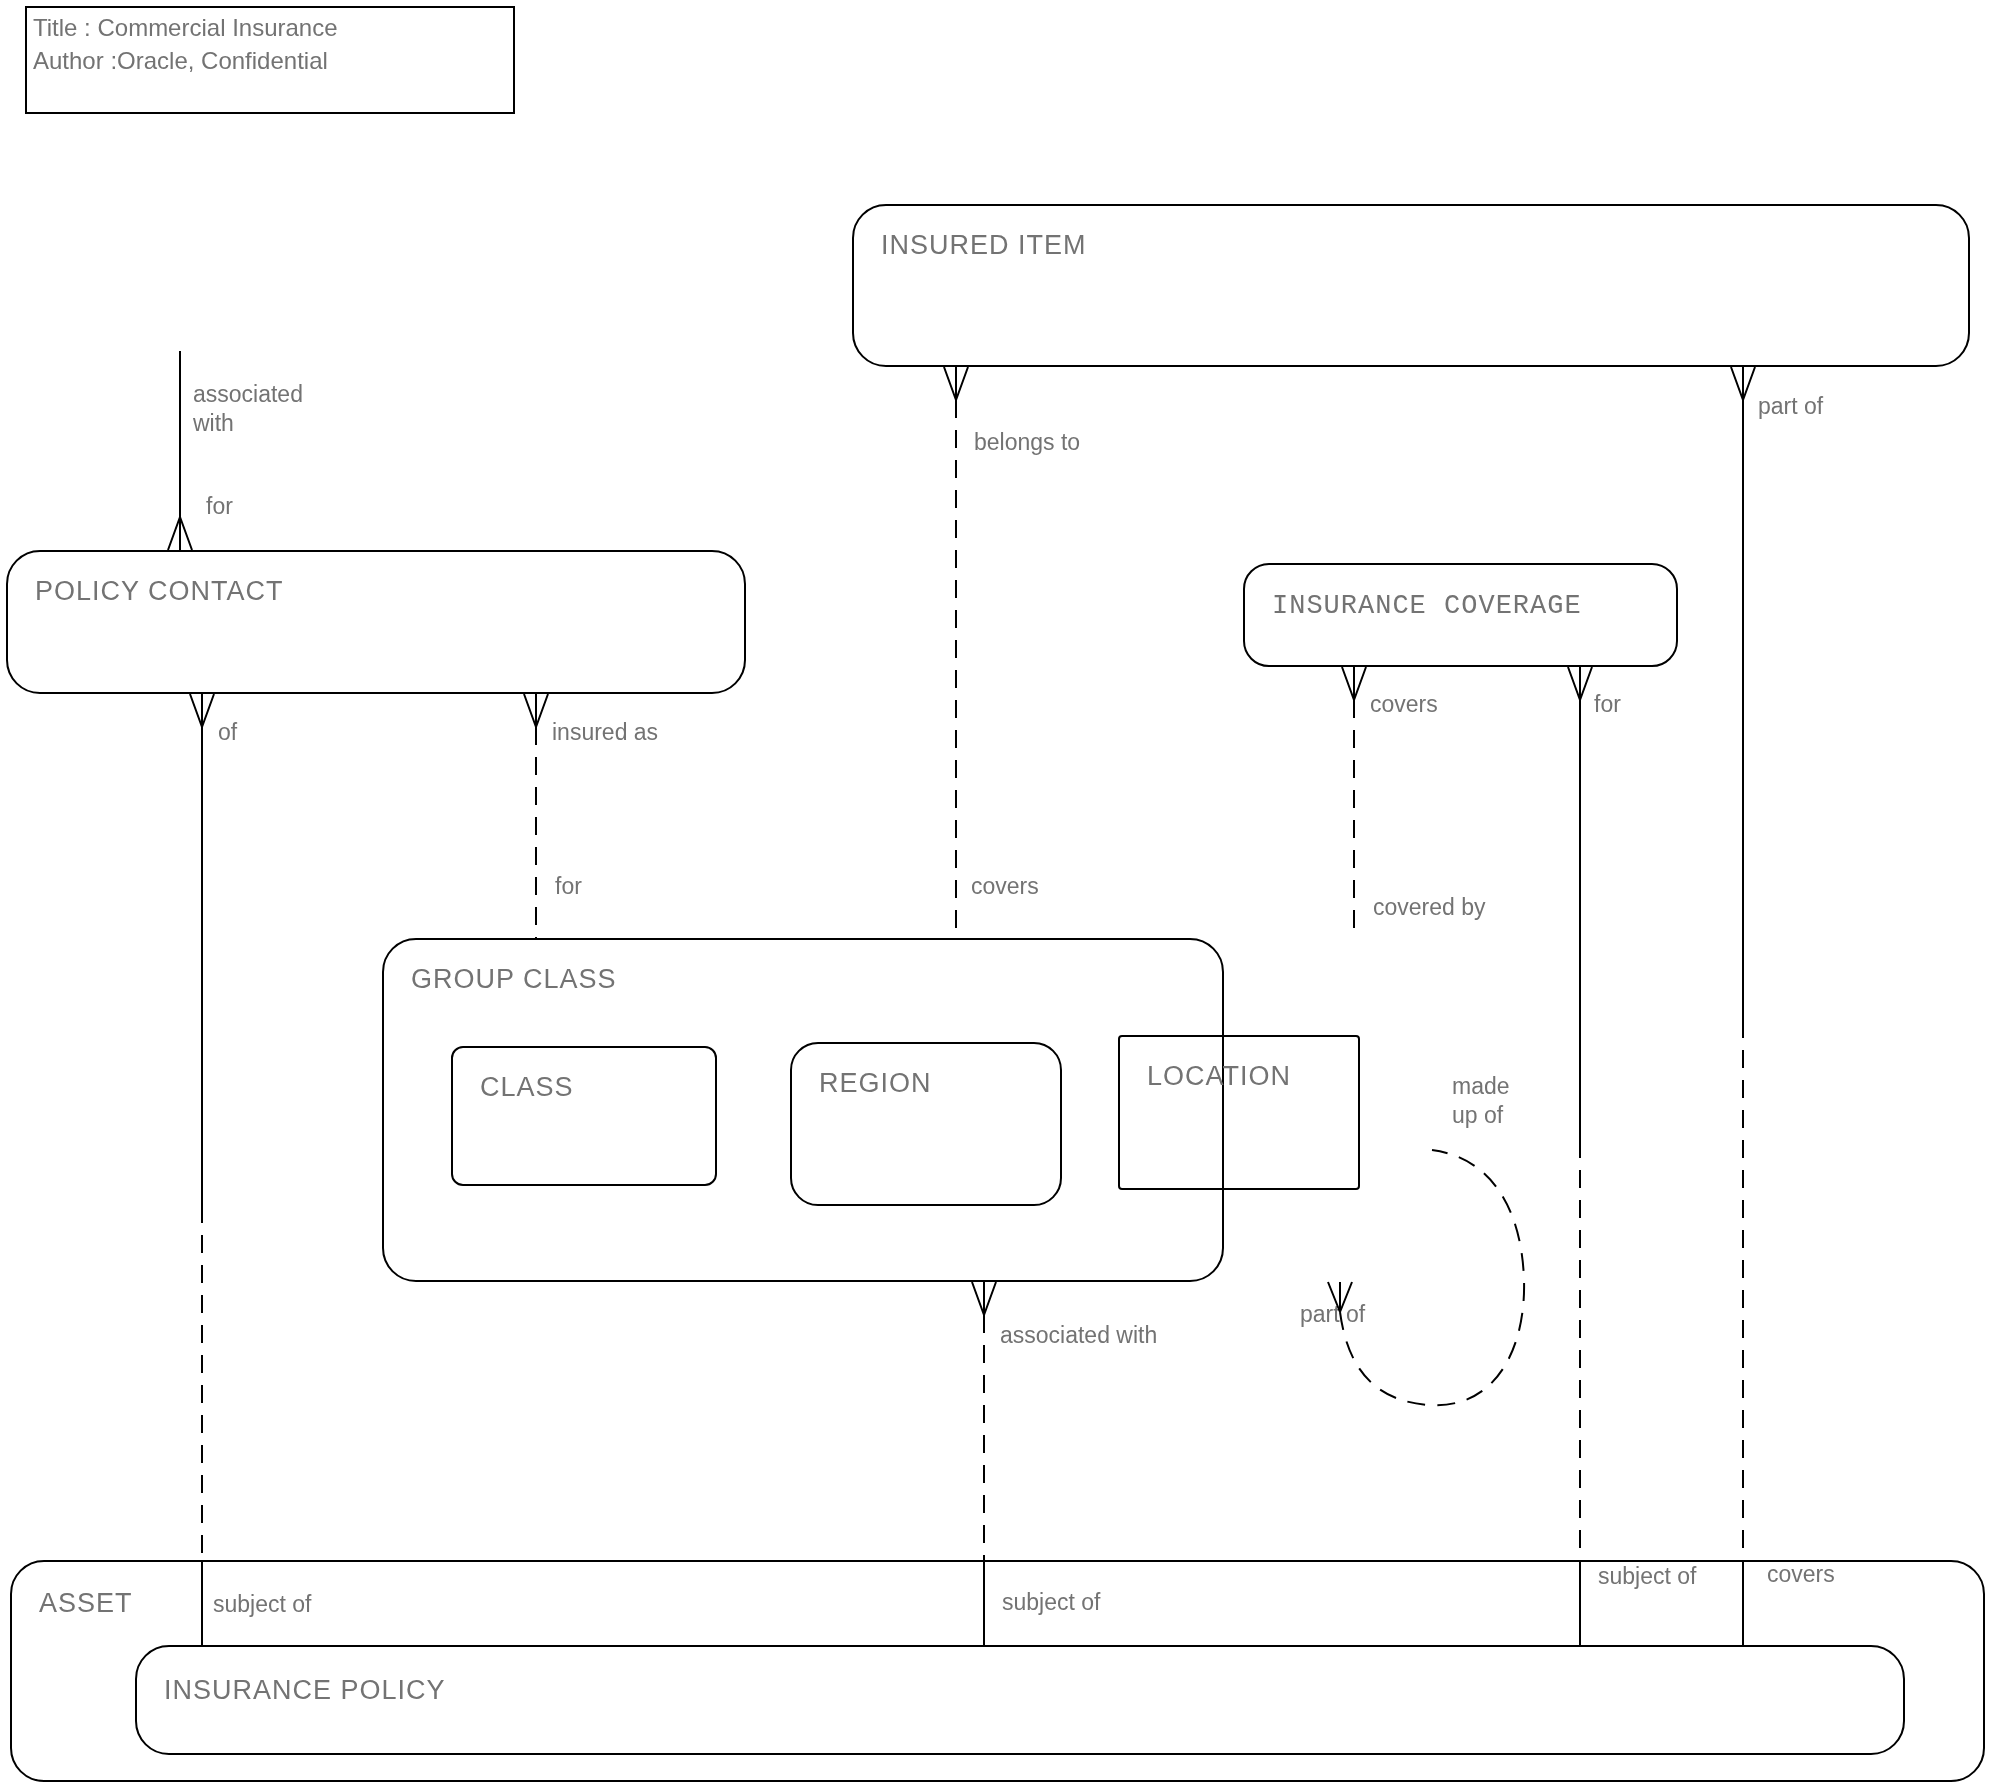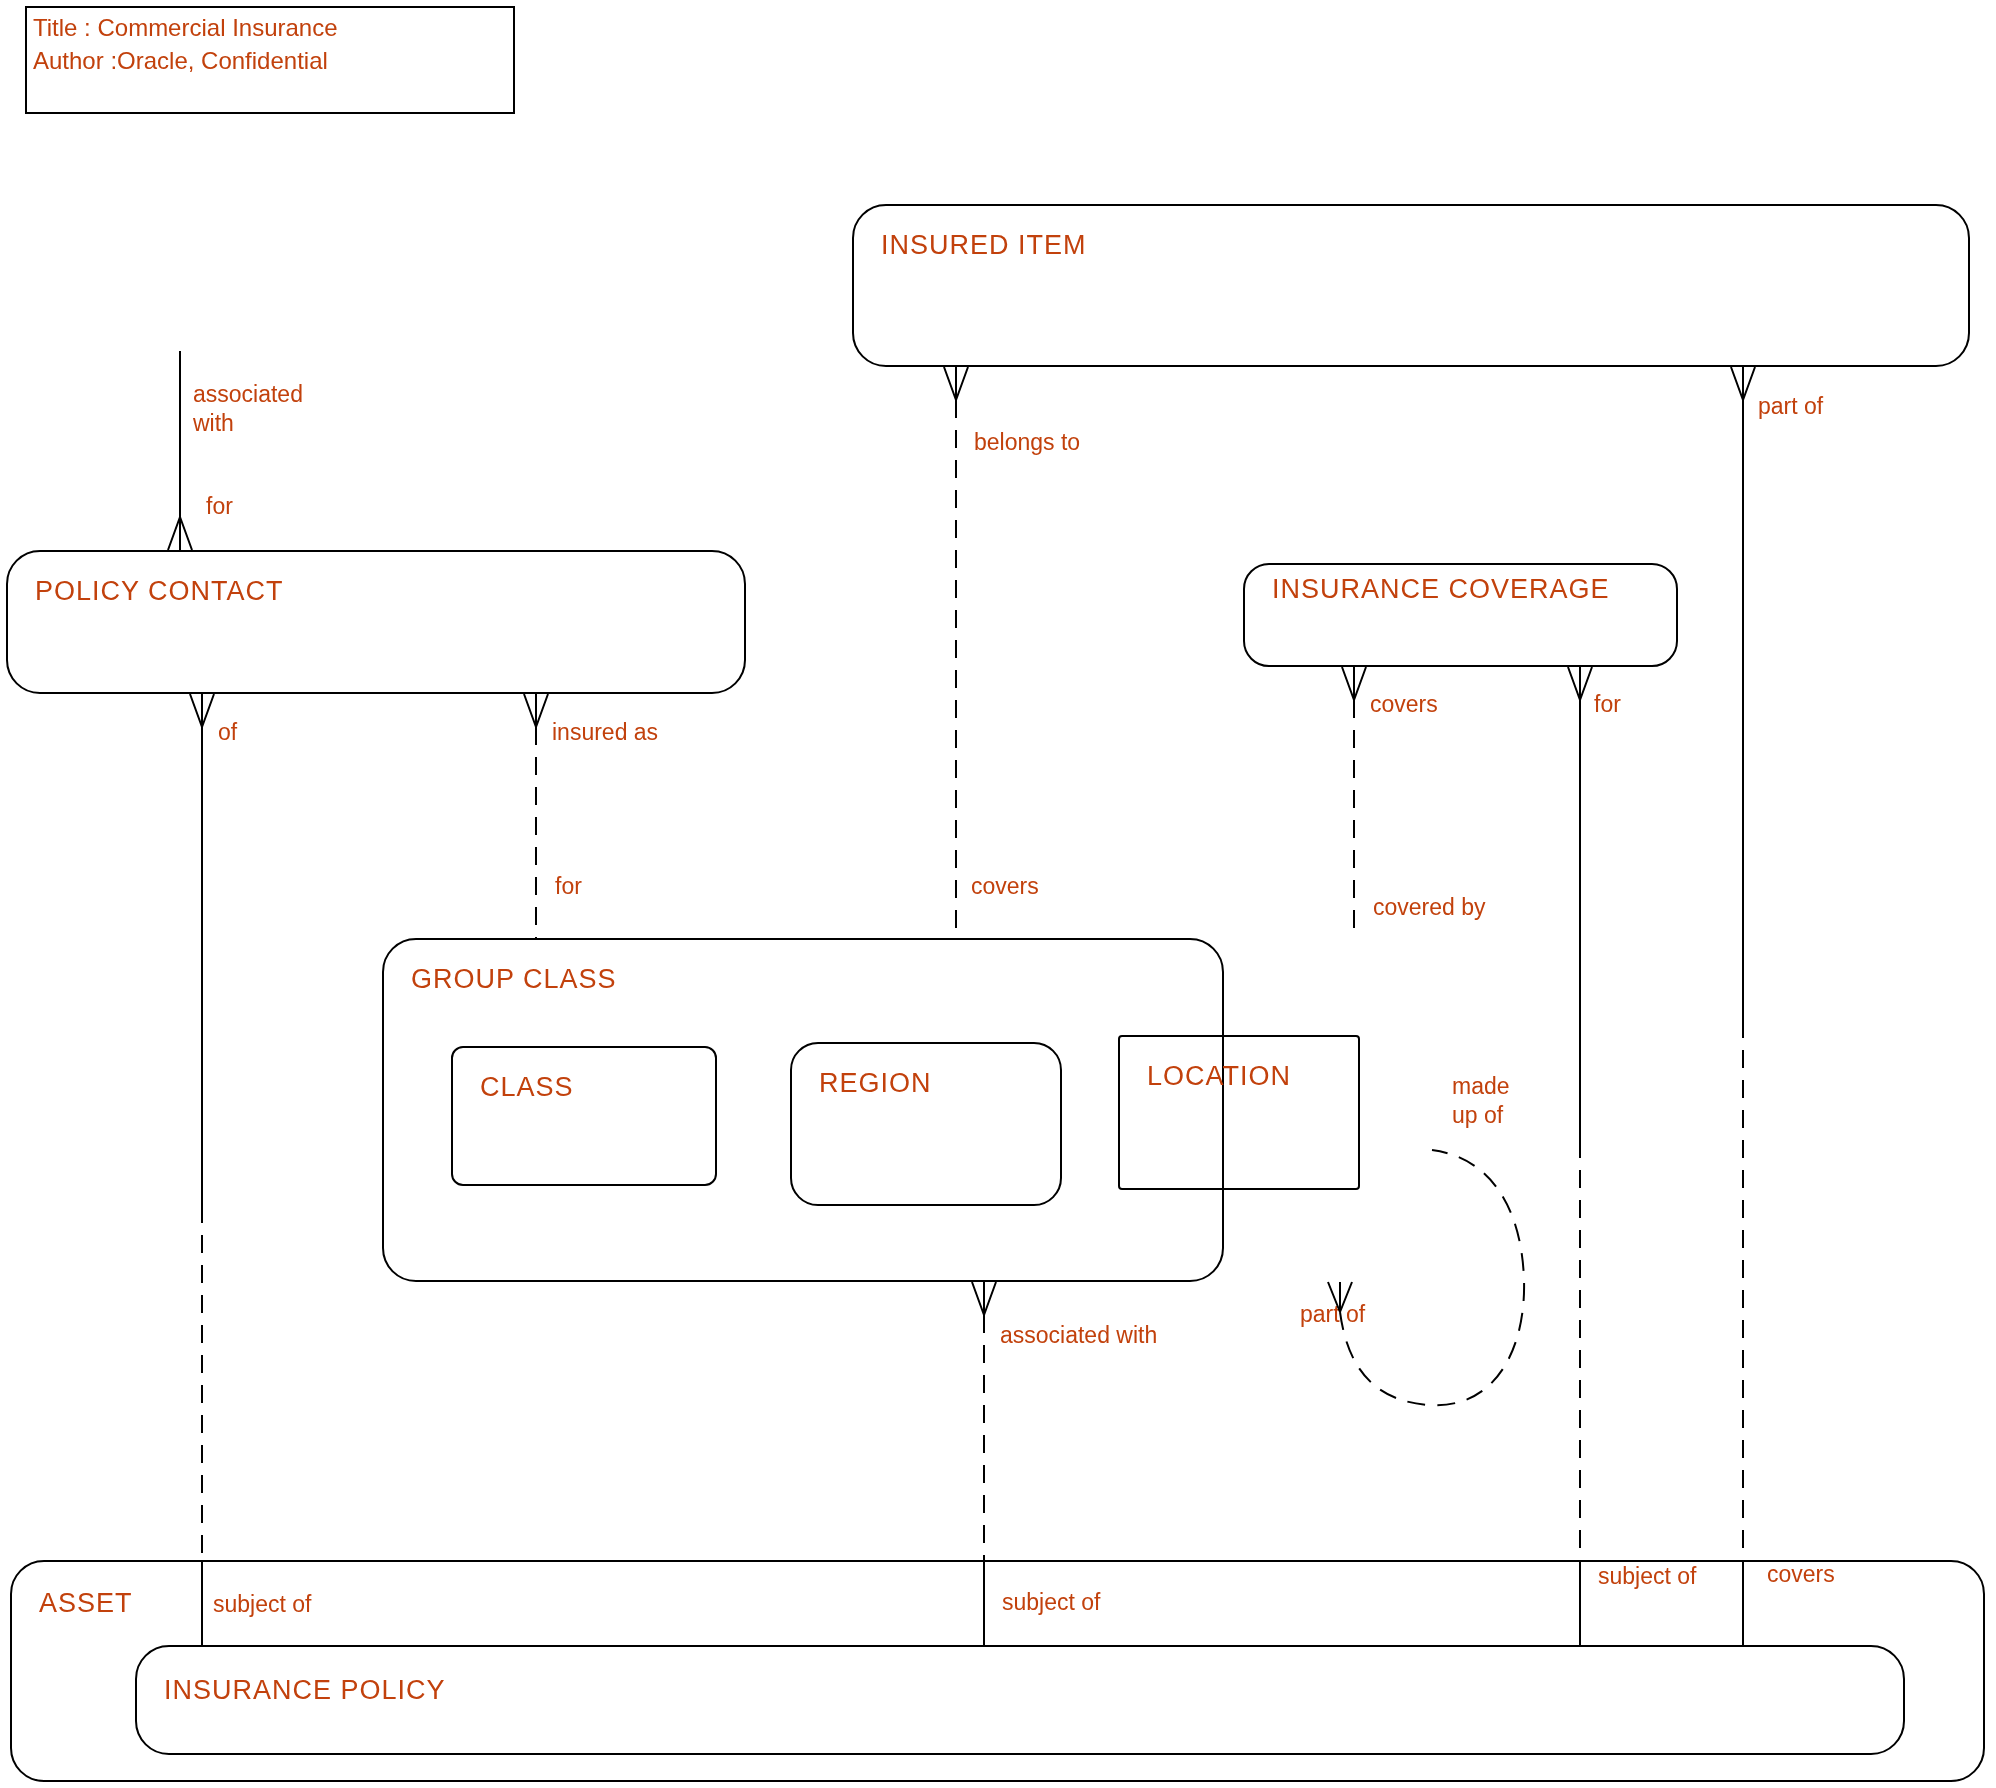--- a/index.html
+++ b/index.html
@@ -1,21 +1,21 @@
 <!DOCTYPE html>
 <html><head>
 <meta charset="utf-8">
 <style>
   html,body{margin:0;padding:0;background:#ffffff;}
   #canvas{
     position:relative;
     width:1996px;height:1788px;
     background:#ffffff;
     font-family:"Liberation Sans", sans-serif;
-    color:#c2410c;
+    color:#737373;
     overflow:hidden;
   }
   .entity{
     position:absolute;
     border:2px solid #000000;
     border-radius:34px;
     background:transparent;
     box-sizing:border-box;
   }
   .entity .elabel{
@@ -65,21 +65,21 @@
 
   <div class="entity" style="left:852px;top:204px;width:1118px;height:163px;">
     <span class="elabel">INSURED ITEM</span>
   </div>
 
   <div class="entity" style="left:6px;top:550px;width:740px;height:144px;">
     <span class="elabel">POLICY CONTACT</span>
   </div>
 
   <div class="entity" style="left:1243px;top:563px;width:435px;height:104px;border-radius:26px;">
-    <span class="elabel" style="top:9px;">INSURANCE COVERAGE</span>
+    <span class="elabel" style="top:26px;font-family:Liberation Mono, monospace;">INSURANCE COVERAGE</span>
   </div>
 
   <div class="entity" style="left:382px;top:938px;width:842px;height:344px;padding-left:13px;">
     <span class="elabel">GROUP CLASS</span>
   </div>
 
   <div class="entity" style="left:451px;top:1046px;width:266px;height:140px;border-radius:12px;">
     <span class="elabel">CLASS</span>
   </div>
 

